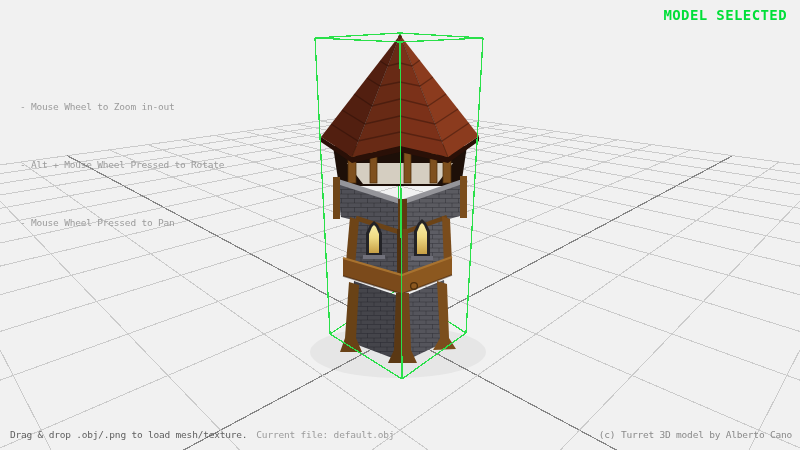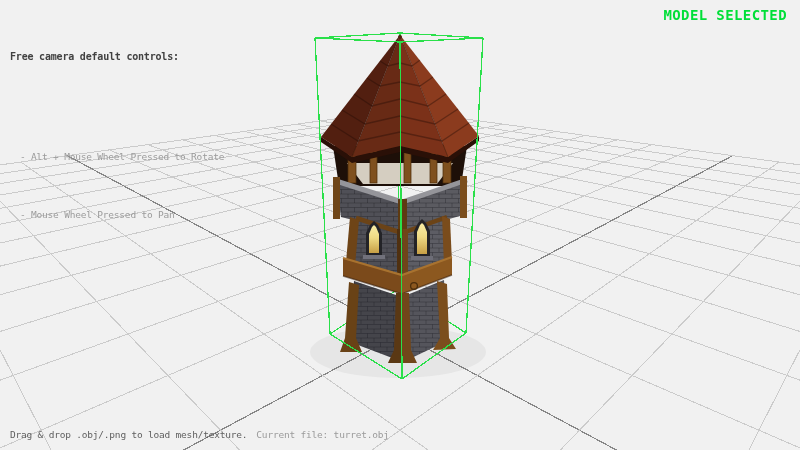--- a/index.html
+++ b/index.html
@@ -182,24 +182,25 @@
       <polygon points="315,38 400,33 483,38 400,42"></polygon>
       <line x1="315" y1="38" x2="330" y2="334"></line>
       <line x1="483" y1="38" x2="466" y2="333"></line>
       <line x1="400" y1="42" x2="402" y2="379"></line>
       <line x1="330" y1="334" x2="402" y2="379"></line>
       <line x1="402" y1="379" x2="466" y2="333"></line>
     </g>
   </svg>
 
   <div class="overlay help">
-    <div class="help-title">Free camera default controls:</div>
     <div class="help-items">
+      <div class="help-item">- Mouse Wheel to Zoom in-out</div>
       <div class="help-item">- Alt + Mouse Wheel Pressed to Rotate</div>
       <div class="help-item">- Mouse Wheel Pressed to Pan</div>
     </div>
   </div>
 
   <div class="overlay status">MODEL SELECTED</div>
 
-  <div class="overlay footer-left"><span class="footer-hint">Drag &amp; drop .obj/.png to load mesh/texture.</span><span class="footer-file">Current file: turret.obj</span></div>
-
+  <div class="overlay footer-left"><span class="footer-hint">Drag &amp; drop .obj/.png to load mesh/texture.</span><span class="footer-file">Current file: default.obj</span></div>
+
+  <div class="overlay credit">(c) Turret 3D model by Alberto Cano</div>
 </div>
 
 </body></html>

